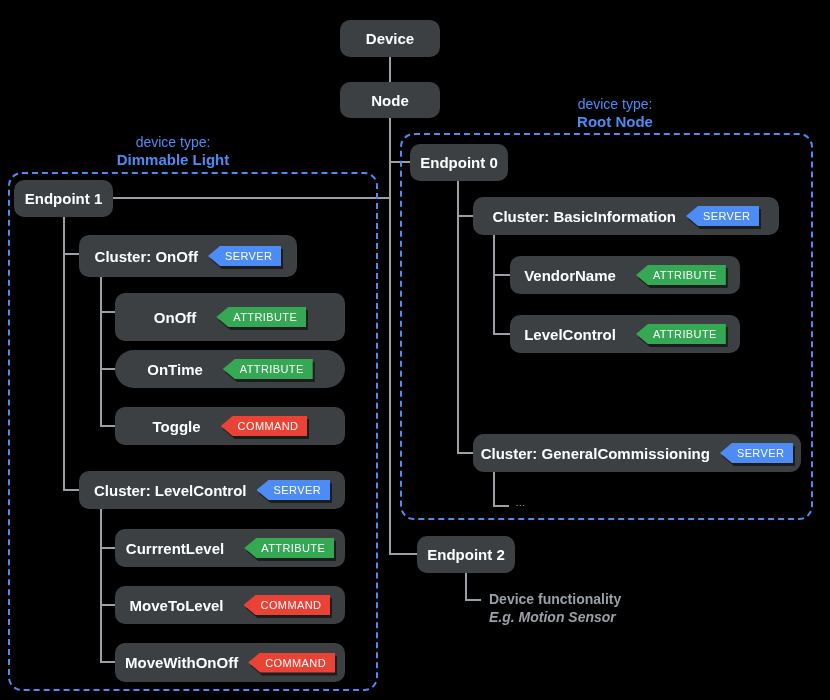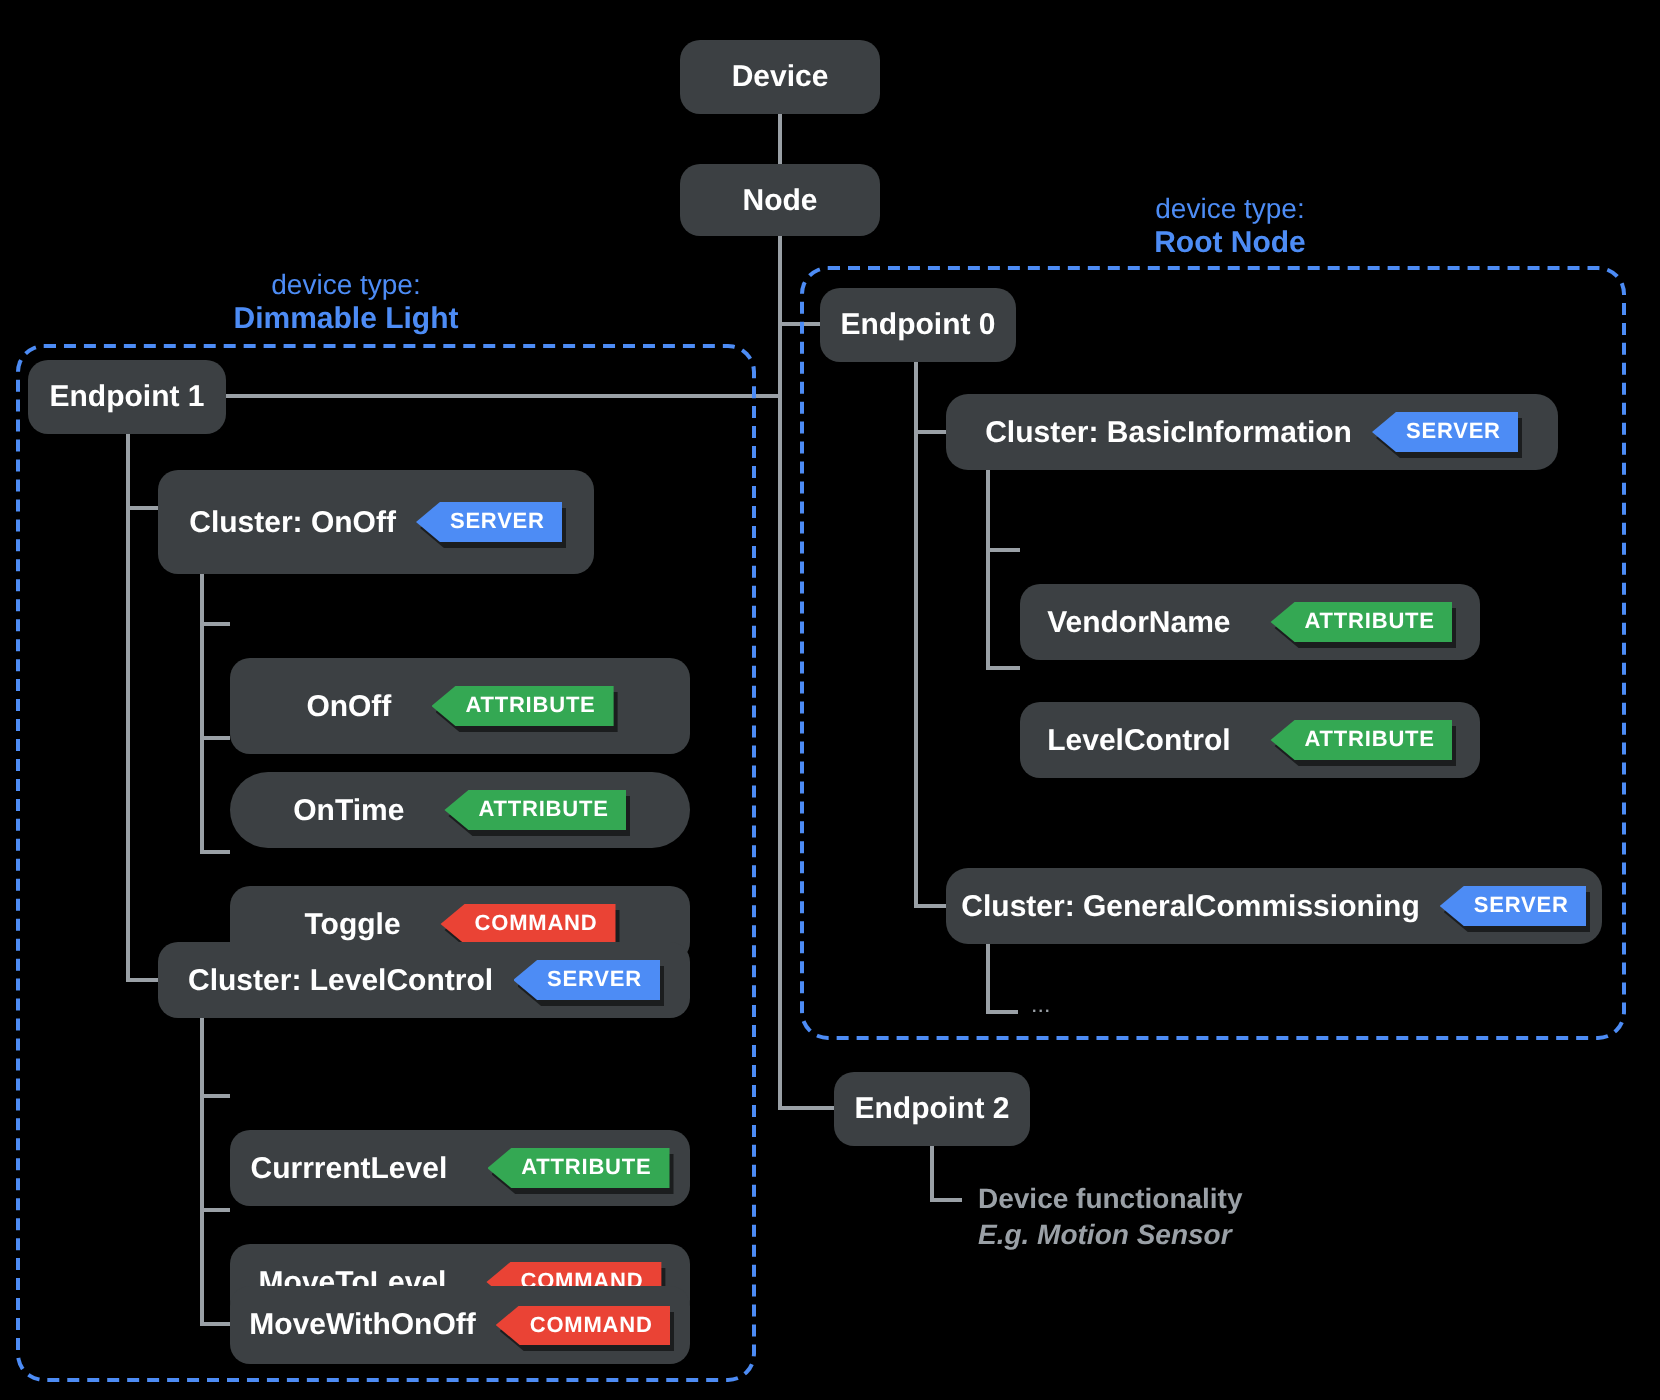--- a/index.html
+++ b/index.html
@@ -6,24 +6,24 @@
   .stage{
     position:relative;width:830px;height:700px;background:#000;overflow:hidden;
     font-family:"Liberation Sans",sans-serif;
   }
   .nodebox{
     position:absolute;background:#3c4043;border-radius:10px;color:#fff;
     font-size:15px;font-weight:bold;display:flex;align-items:center;
     justify-content:center;box-sizing:border-box;white-space:nowrap;
   }
   .gap-sm{gap:10px;}
-  .gap-lg{gap:20px;margin-top:36px;}
+  .gap-lg{gap:20px;}
   .badge-wrap{filter:drop-shadow(2px 3px 0 rgba(0,0,0,0.55));display:inline-block;}
   .badge{
-    display:inline-block;font-size:11px;font-weight:bold;color:#fff;
+    display:inline-block;font-size:11px;font-weight:normal;color:#fff;
     padding:4px 9px 4px 17px;letter-spacing:0.4px;
     clip-path:polygon(0 50%, 12px 0, 100% 0, 100% 100%, 12px 100%);
   }
   .badge.server{background:#4d8cf5;}
   .badge.attribute{background:#34a853;}
   .badge.command{background:#ea4335;}
   .group{position:absolute;border:2px dashed #4d8cf5;border-radius:14px;box-sizing:border-box;}
   .type-label{
     position:absolute;text-align:center;color:#4d8cf5;font-size:14px;line-height:17px;
   }
@@ -90,21 +90,21 @@
     <span>Device</span>
   </div>
   <div class="nodebox" style="left:340px;top:82px;width:100px;height:36px;">
     <span>Node</span>
   </div>
 
   <div class="nodebox" style="left:410px;top:144px;width:98px;height:37px;">
     <span>Endpoint 0</span>
   </div>
 
-  <div class="nodebox gap-sm" style="left:473px;top:197px;width:306px;height:38px;border-radius:11px;">
+  <div class="nodebox gap-sm" style="left:473px;top:197px;width:306px;height:38px;">
     <span>Cluster: BasicInformation</span>
     <span class="badge-wrap"><span class="badge server">SERVER</span></span>
   </div>
 
   <div class="nodebox gap-lg" style="left:510px;top:256px;width:230px;height:38px;">
     <span>VendorName</span>
     <span class="badge-wrap"><span class="badge attribute">ATTRIBUTE</span></span>
   </div>
 
   <div class="nodebox gap-lg" style="left:510px;top:315px;width:230px;height:38px;">
@@ -116,21 +116,21 @@
     <span>Cluster: GeneralCommissioning</span>
     <span class="badge-wrap"><span class="badge server">SERVER</span></span>
   </div>
 
   <div class="ellipsis" style="left:516px;top:499px;">...</div>
 
   <div class="nodebox" style="left:14px;top:180px;width:99px;height:37px;">
     <span>Endpoint 1</span>
   </div>
 
-  <div class="nodebox gap-sm" style="left:79px;top:235px;width:218px;height:52px;">
+  <div class="nodebox gap-sm" style="left:79px;top:235px;width:218px;height:42px;">
     <span>Cluster: OnOff</span>
     <span class="badge-wrap"><span class="badge server">SERVER</span></span>
   </div>
 
   <div class="nodebox gap-lg" style="left:115px;top:293px;width:230px;height:48px;">
     <span>OnOff</span>
     <span class="badge-wrap"><span class="badge attribute">ATTRIBUTE</span></span>
   </div>
 
   <div class="nodebox gap-lg" style="left:115px;top:350px;width:230px;height:38px;border-radius:19px;">

